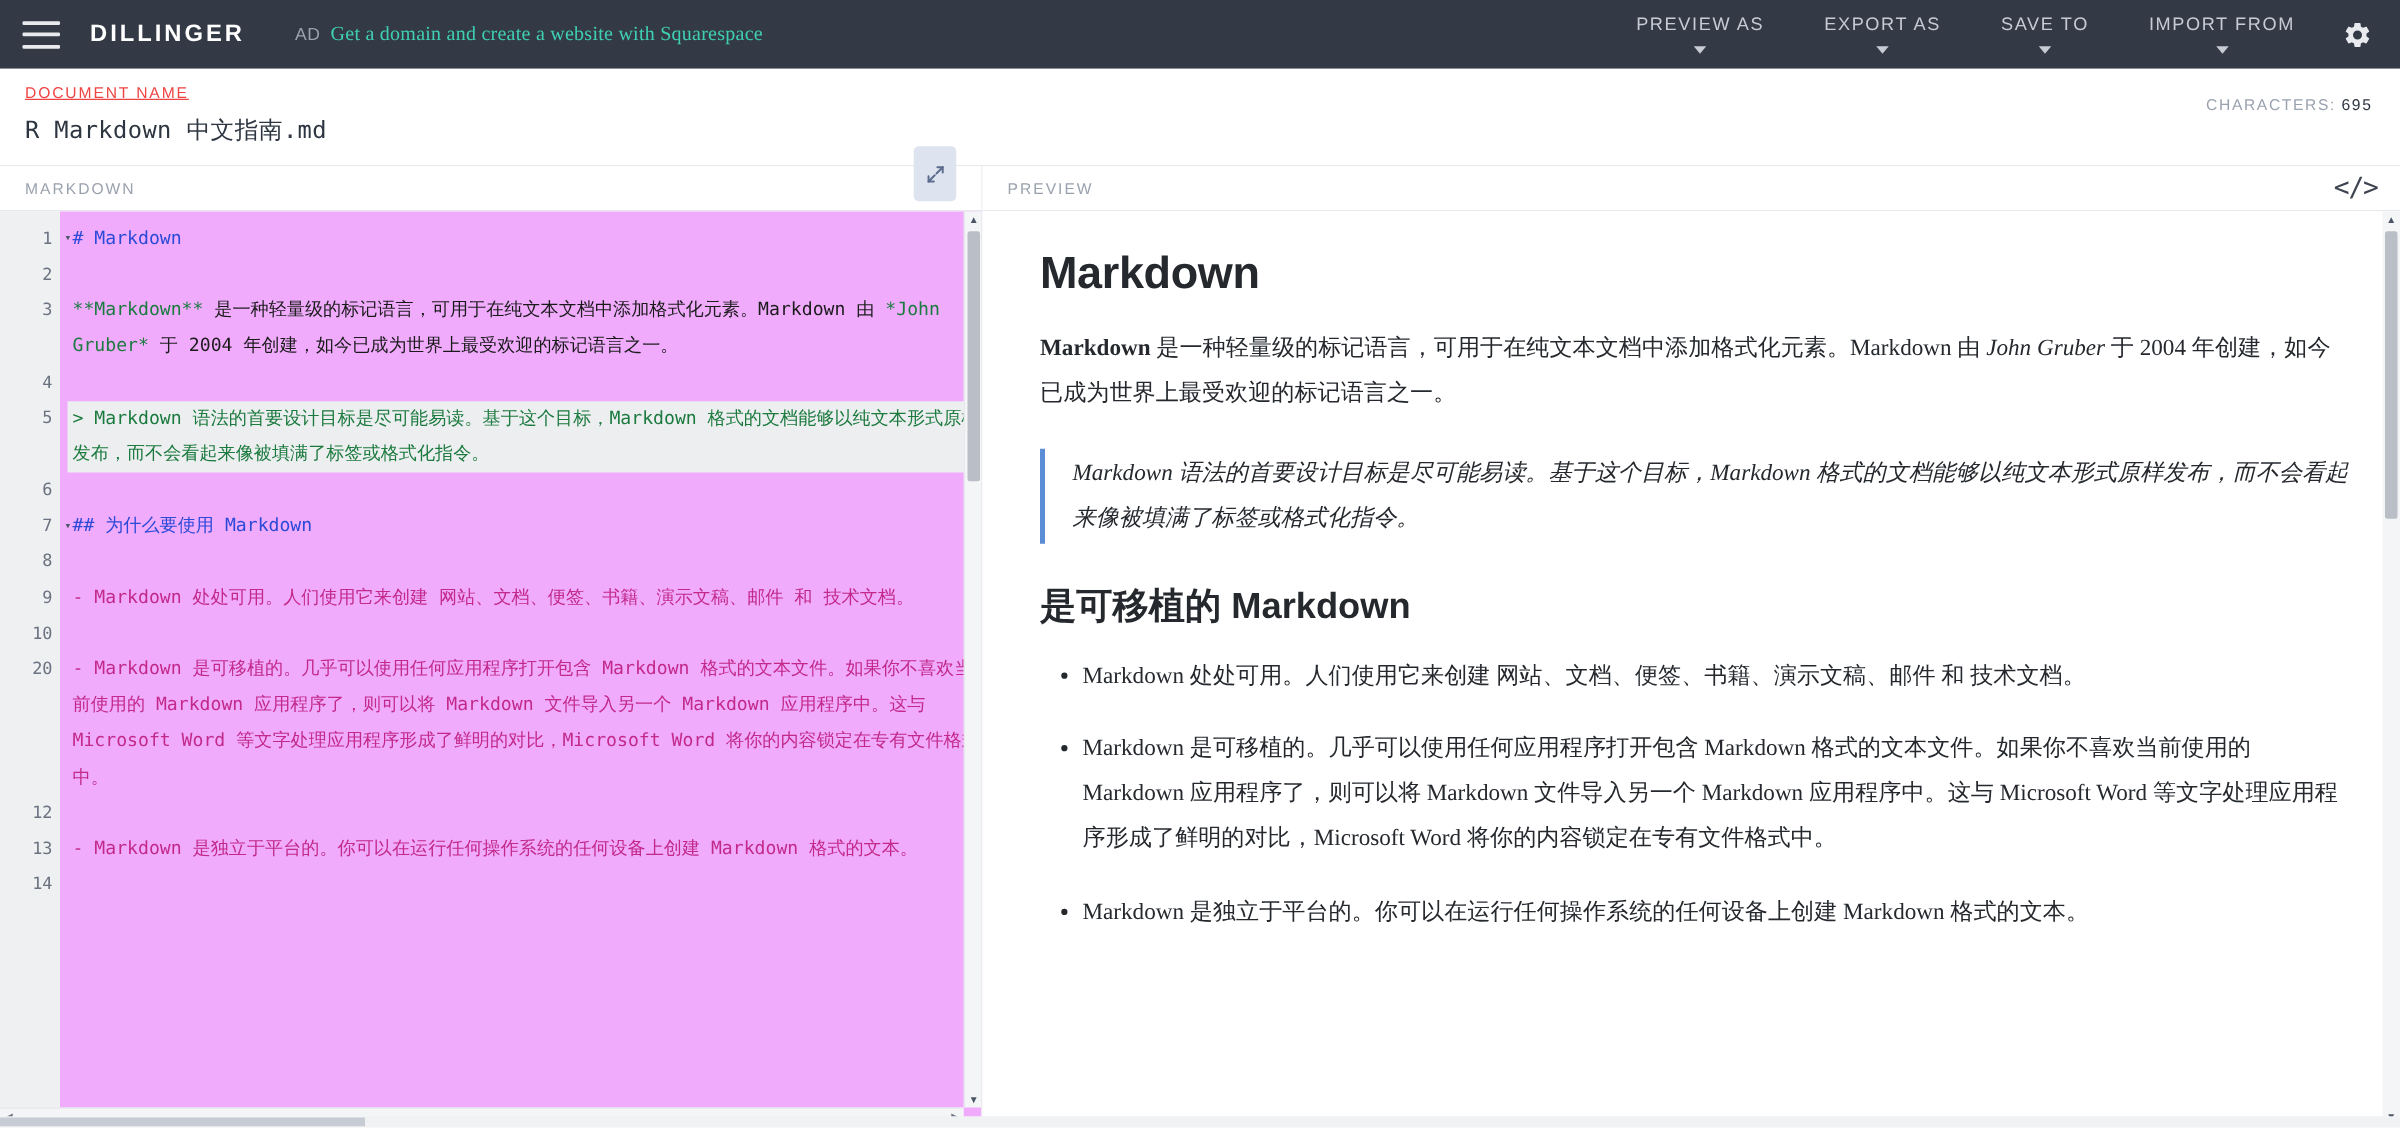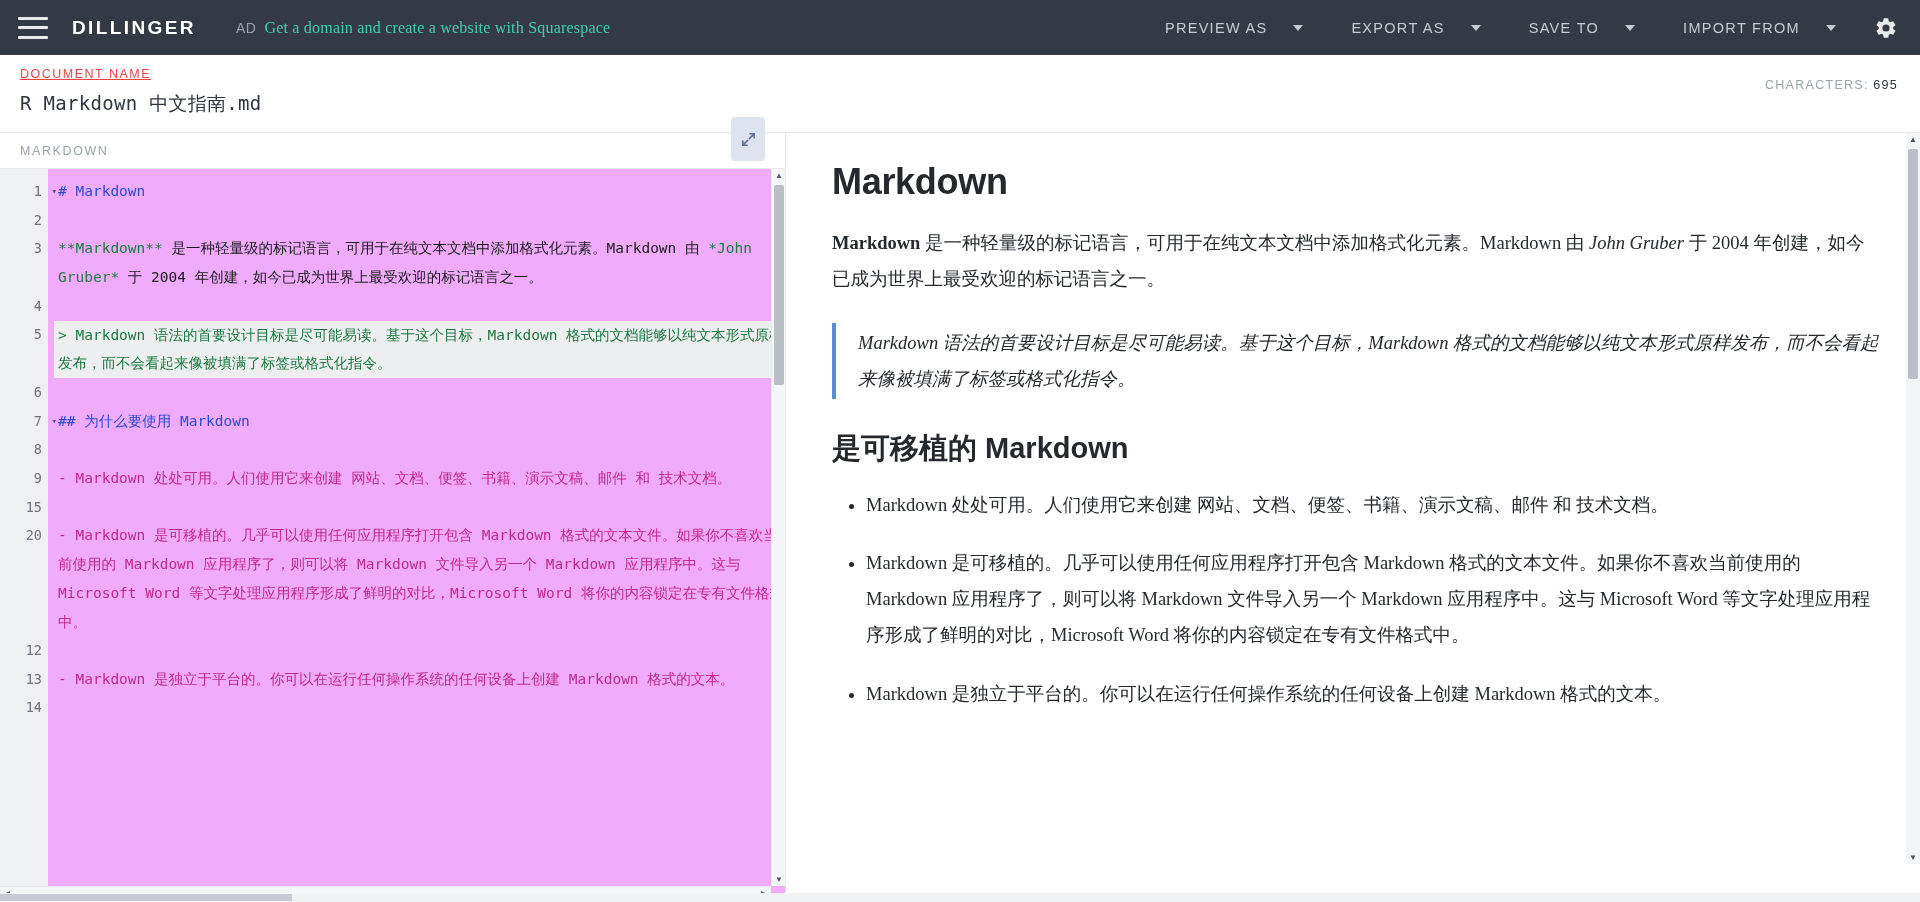--- a/index.html
+++ b/index.html
@@ -22,21 +22,21 @@
   .brand{
     color:#ffffff; font-size:19px; letter-spacing:2.4px; font-weight:700;
     font-family:"Liberation Sans", sans-serif; margin-right:40px;
   }
   .ad-wrap{ display:flex; align-items:baseline; gap:8px; }
   .ad-label{ color:#9aa2ae; font-size:14px; letter-spacing:.5px; }
   .ad-text{ color:#3fd0b4; font-size:16px; font-family:"Liberation Serif", serif; letter-spacing:.2px; }
   .nav-right{ margin-left:auto; display:flex; align-items:center; gap:0; }
   .nav-item{
     color:#c7ccd4; font-size:14.5px; letter-spacing:1.3px; padding:0 24px;
-    display:flex; align-items:center; gap:26px; cursor:pointer; white-space:nowrap;
+    display:flex; align-items:center; gap:9px; cursor:pointer; white-space:nowrap;flex-direction:column;
   }
   .caret{ width:0;height:0;border-left:5px solid transparent;border-right:5px solid transparent;
     border-top:6px solid #c7ccd4; display:inline-block; }
   .gear{ margin-left:14px; margin-right:4px; cursor:pointer; display:flex; align-items:center; }
 
   
   .docbar{
     height:78px; background:#fff; border-bottom:1px solid #e6e8eb;
     padding:12px 20px 0 20px; position:relative;
   }
@@ -199,21 +199,21 @@
       <div class="gutter">
           <div class="gline">1<span class="fold">▾</span></div>
           <div class="gline">2</div>
           <div class="gline multi2">3</div>
           <div class="gline">4</div>
           <div class="gline multi2">5</div>
           <div class="gline">6</div>
           <div class="gline">7<span class="fold">▾</span></div>
           <div class="gline">8</div>
           <div class="gline">9</div>
-          <div class="gline">15</div>
+          <div class="gline">10</div>
           <div class="gline multi4">20</div>
           <div class="gline">12</div>
           <div class="gline">13</div>
           <div class="gline">14</div>
         </div>
       <div class="code"><span class="cl"><span class="tok-head"># Markdown</span></span><span class="cl"><span class="tok-plain">&nbsp;</span></span><span class="cl"><span class="tok-em">**Markdown**</span><span class="tok-plain"> 是一种轻量级的标记语言，可用于在纯文本文档中添加格式化元素。Markdown 由 </span><span class="tok-em">*John Gruber*</span><span class="tok-plain"> 于 2004 年创建，如今已成为世界上最受欢迎的标记语言之一。</span></span><span class="cl"><span class="tok-plain">&nbsp;</span></span><span class="cl active"><span class="tok-em">&gt; Markdown 语法的首要设计目标是尽可能易读。基于这个目标，Markdown 格式的文档能够以纯文本形式原样发布，而不会看起来像被填满了标签或格式化指令。</span></span><span class="cl"><span class="tok-plain">&nbsp;</span></span><span class="cl"><span class="tok-head">## 为什么要使用 Markdown</span></span><span class="cl"><span class="tok-plain">&nbsp;</span></span><span class="cl"><span class="tok-list">- Markdown 处处可用。人们使用它来创建 网站、文档、便签、书籍、演示文稿、邮件 和 技术文档。</span></span><span class="cl"><span class="tok-plain">&nbsp;</span></span><span class="cl"><span class="tok-list">- Markdown 是可移植的。几乎可以使用任何应用程序打开包含 Markdown 格式的文本文件。如果你不喜欢当前使用的 Markdown 应用程序了，则可以将 Markdown 文件导入另一个 Markdown 应用程序中。这与 Microsoft Word 等文字处理应用程序形成了鲜明的对比，Microsoft Word 将你的内容锁定在专有文件格式中。</span></span><span class="cl"><span class="tok-plain">&nbsp;</span></span><span class="cl"><span class="tok-list">- Markdown 是独立于平台的。你可以在运行任何操作系统的任何设备上创建 Markdown 格式的文本。</span></span><span class="cl"><span class="tok-plain">&nbsp;</span></span></div>
 
       <div class="vscroll">
         <div class="v-arrow" style="top:2px">▲</div>
         <div class="vthumb" style="top:16px;height:200px"></div>
@@ -221,20 +221,24 @@
       </div>
       <div class="hscroll">
         <div class="arrow">◀</div>
         <div class="track"></div>
         <div class="arrow">▶</div>
       </div>
     </div>
   </div>
 
   <div class="pane pane-right">
+    <div class="pane-head">
+      <span class="pane-title">PREVIEW</span>
+      <div class="code-btn">&lt;/&gt;</div>
+    </div>
 
     <div class="preview-wrap">
       <div class="preview-body">
         <h1 class="pv-h1">Markdown</h1>
 
         <p class="pv-p">
           <b>Markdown</b><span> 是一种轻量级的标记语言，可用于在纯文本文档中添加格式化元素。Markdown 由 </span><i>John Gruber</i><span> 于 2004 年创建，如今已成为世界上最受欢迎的标记语言之一。</span>
         </p>
 
         <blockquote class="pv-quote">Markdown 语法的首要设计目标是尽可能易读。基于这个目标，Markdown 格式的文档能够以纯文本形式原样发布，而不会看起来像被填满了标签或格式化指令。</blockquote>

